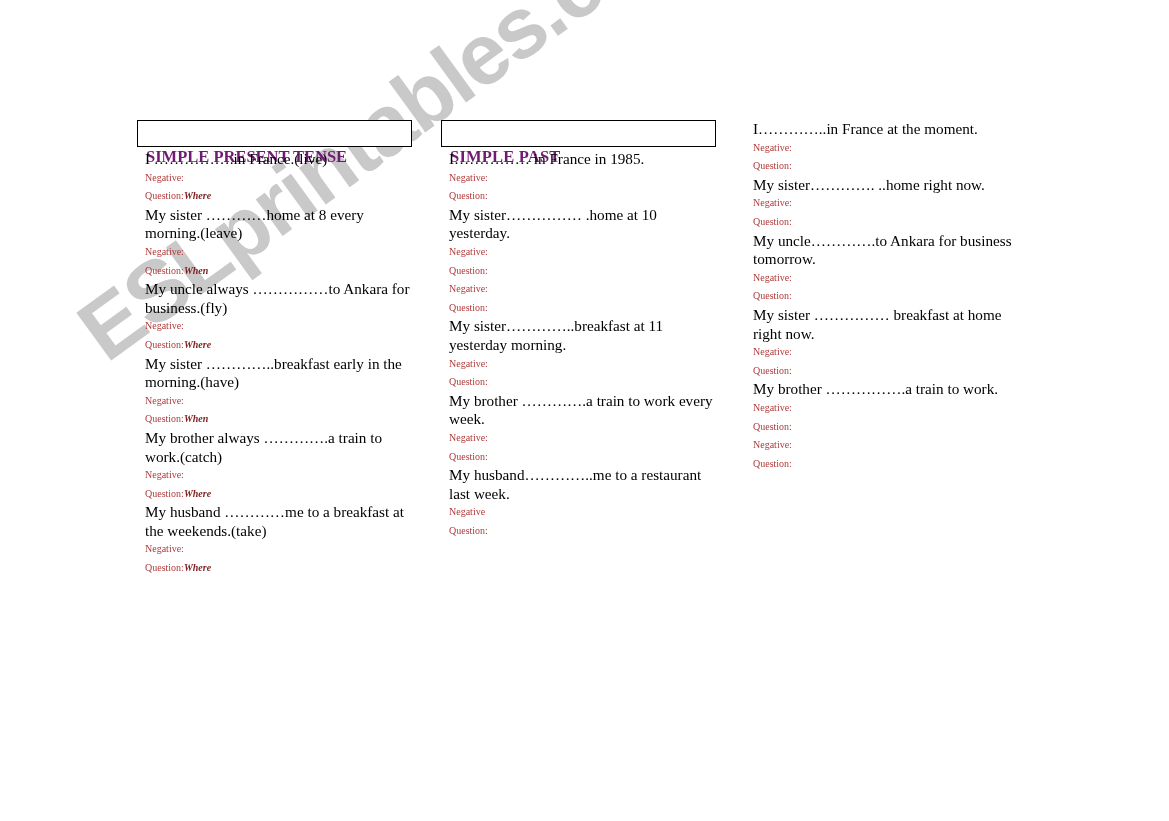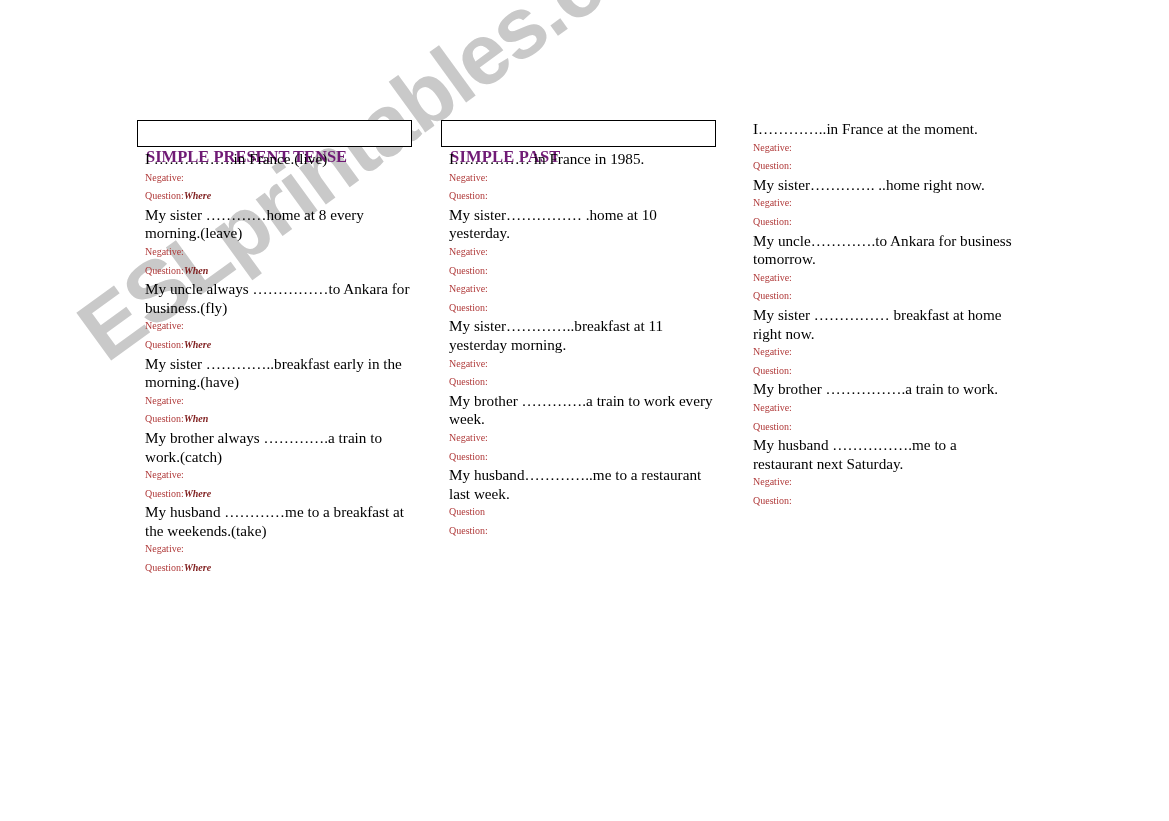--- a/index.html
+++ b/index.html
@@ -175,21 +175,21 @@
 
         <p class="sentence">My sister…………..breakfast at 11 yesterday morning.</p>
         <p class="prompt">Negative:</p>
         <p class="prompt"><span>Question:</span><span class="qword"></span></p>
 
         <p class="sentence">My brother ………….a train to work every week.</p>
         <p class="prompt">Negative:</p>
         <p class="prompt"><span>Question:</span><span class="qword"></span></p>
 
         <p class="sentence">My husband…………..me to a restaurant last week.</p>
-        <p class="prompt">Question</p>
+        <p class="prompt">Negative</p>
         <p class="prompt"><span>Question:</span><span class="qword"></span></p>
 
       </div>
     </div>
 
     <div class="column col-3">
       <div class="col-body">
 
         <p class="sentence">I…………..in France at the moment.</p>
         <p class="prompt">Negative:</p>
@@ -204,21 +204,20 @@
         <p class="prompt"><span>Question:</span><span class="qword"></span></p>
 
         <p class="sentence">My sister …………… breakfast at home right now.</p>
         <p class="prompt">Negative:</p>
         <p class="prompt"><span>Question:</span><span class="qword"></span></p>
 
         <p class="sentence">My brother …………….a train to work.</p>
         <p class="prompt">Negative:</p>
         <p class="prompt"><span>Question:</span><span class="qword"></span></p>
 
-        <p class="sentence">My husband …………….me to a restaurant next Saturday.</p>
         <p class="prompt">Negative:</p>
         <p class="prompt"><span>Question:</span><span class="qword"></span></p>
 
       </div>
     </div>
 
   </div>
 </div>
 
 </body></html>

